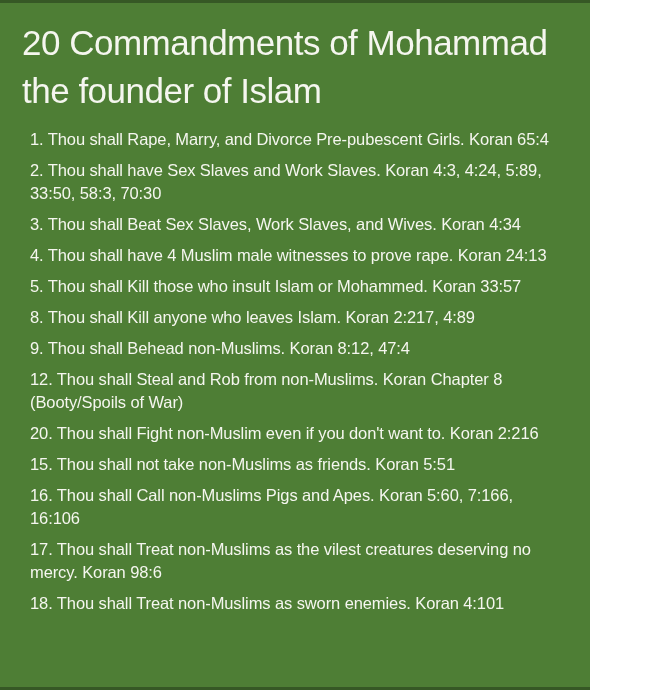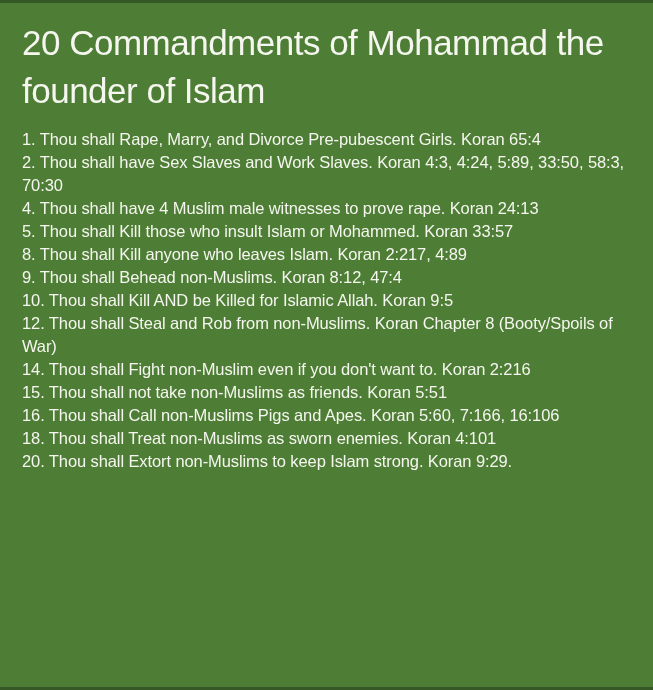--- a/index.html
+++ b/index.html
@@ -1,21 +1,21 @@
 <!DOCTYPE html>
 <html><head>
 <meta charset="utf-8">
 <style>
   html, body {
     margin: 0;
     padding: 0;
   }
   .poster {
     position: relative;
-    width: 653px;
+    width: 590px;
     height: 690px;
     box-sizing: border-box;
     background: var(--bg, #4e7e35);
     border-top: 3px solid rgba(0,0,0,0.30);
     border-bottom: 3px solid rgba(0,0,0,0.30);
     padding: 16px 18px 0 22px;
     overflow: hidden;
     font-family: "Liberation Sans", sans-serif;
     color: var(--fg, #f5f6ef);
   }
@@ -27,38 +27,38 @@
     margin: 0 0 13px 0;
     max-width: 615px;
   }
   .commandment-list {
     font-size: 16.5px;
     line-height: 23px;
     letter-spacing: -0.1px;
     max-width: 614px;
   }
   .commandment-list p {
-    margin: 0;
+    margin: 8px;
     padding: 0;
   }
 </style>
 </head>
 <body>
 
 <div class="poster" style="--bg: #4e7e35; --fg: #f5f6ef;">
   <h1 class="poster-title">20 Commandments of Mohammad the founder of Islam</h1>
 
   <div class="commandment-list">
     <p>1. Thou shall Rape, Marry, and Divorce Pre-pubescent Girls. Koran 65:4</p>
     <p>2. Thou shall have Sex Slaves and Work Slaves. Koran 4:3, 4:24, 5:89, 33:50, 58:3, 70:30</p>
+    <p>3. Thou shall Beat Sex Slaves, Work Slaves, and Wives. Koran 4:34</p>
     <p>4. Thou shall have 4 Muslim male witnesses to prove rape. Koran 24:13</p>
     <p>5. Thou shall Kill those who insult Islam or Mohammed. Koran 33:57</p>
     <p>8. Thou shall Kill anyone who leaves Islam. Koran 2:217, 4:89</p>
     <p>9. Thou shall Behead non-Muslims. Koran 8:12, 47:4</p>
-    <p>10. Thou shall Kill AND be Killed for Islamic Allah. Koran 9:5</p>
     <p>12. Thou shall Steal and Rob from non-Muslims. Koran Chapter 8 (Booty/Spoils of War)</p>
-    <p>14. Thou shall Fight non-Muslim even if you don't want to. Koran 2:216</p>
+    <p>20. Thou shall Fight non-Muslim even if you don't want to. Koran 2:216</p>
     <p>15. Thou shall not take non-Muslims as friends. Koran 5:51</p>
     <p>16. Thou shall Call non-Muslims Pigs and Apes. Koran 5:60, 7:166, 16:106</p>
+    <p>17. Thou shall Treat non-Muslims as the vilest creatures deserving no mercy. Koran 98:6</p>
     <p>18. Thou shall Treat non-Muslims as sworn enemies. Koran 4:101</p>
-    <p>20. Thou shall Extort non-Muslims to keep Islam strong. Koran 9:29.</p>
   </div>
 </div>
 
 </body></html>

